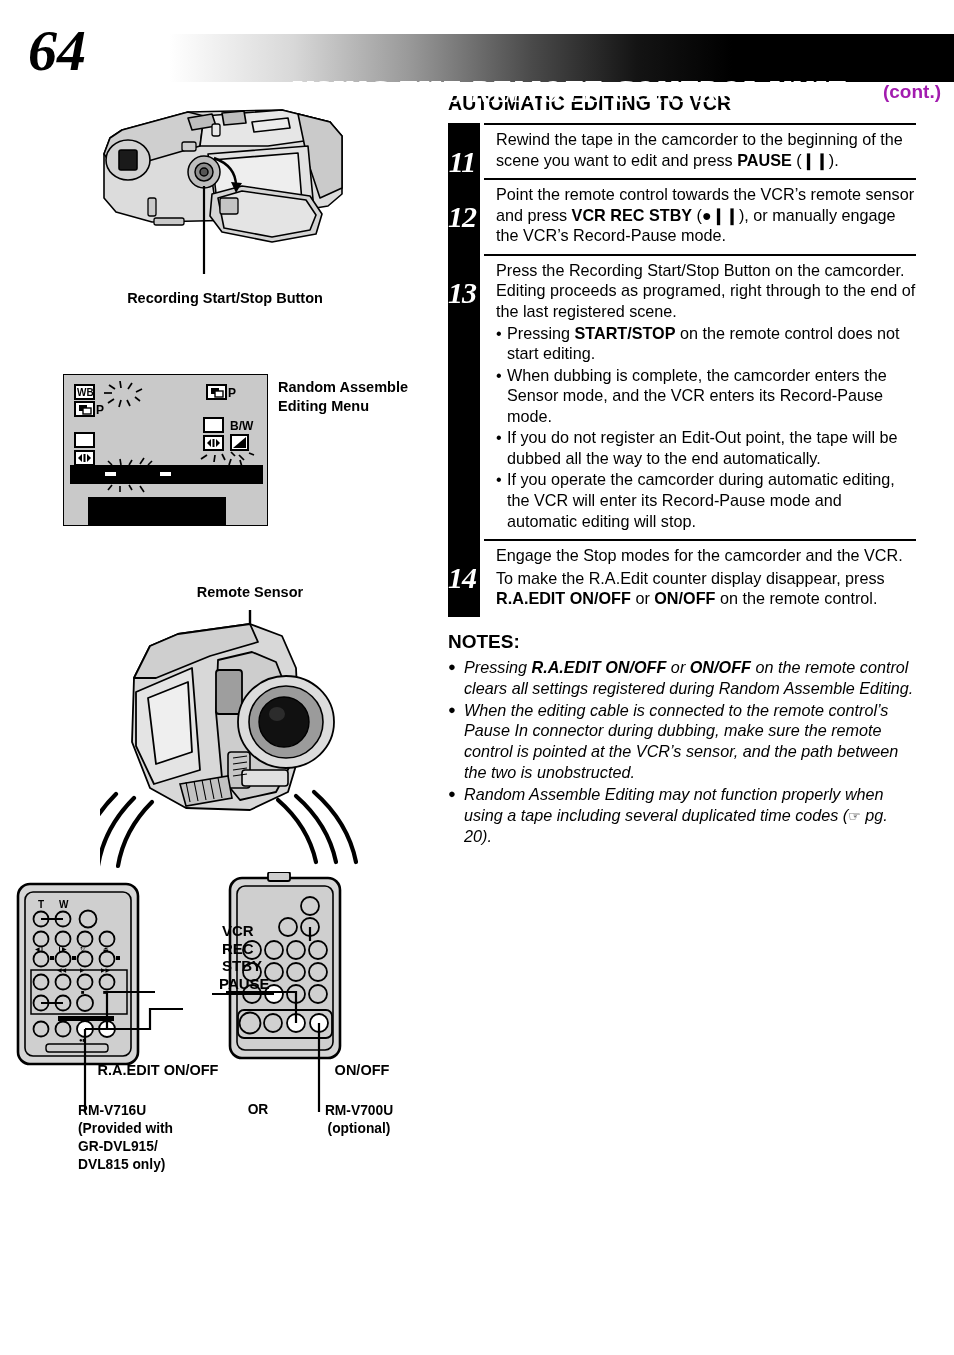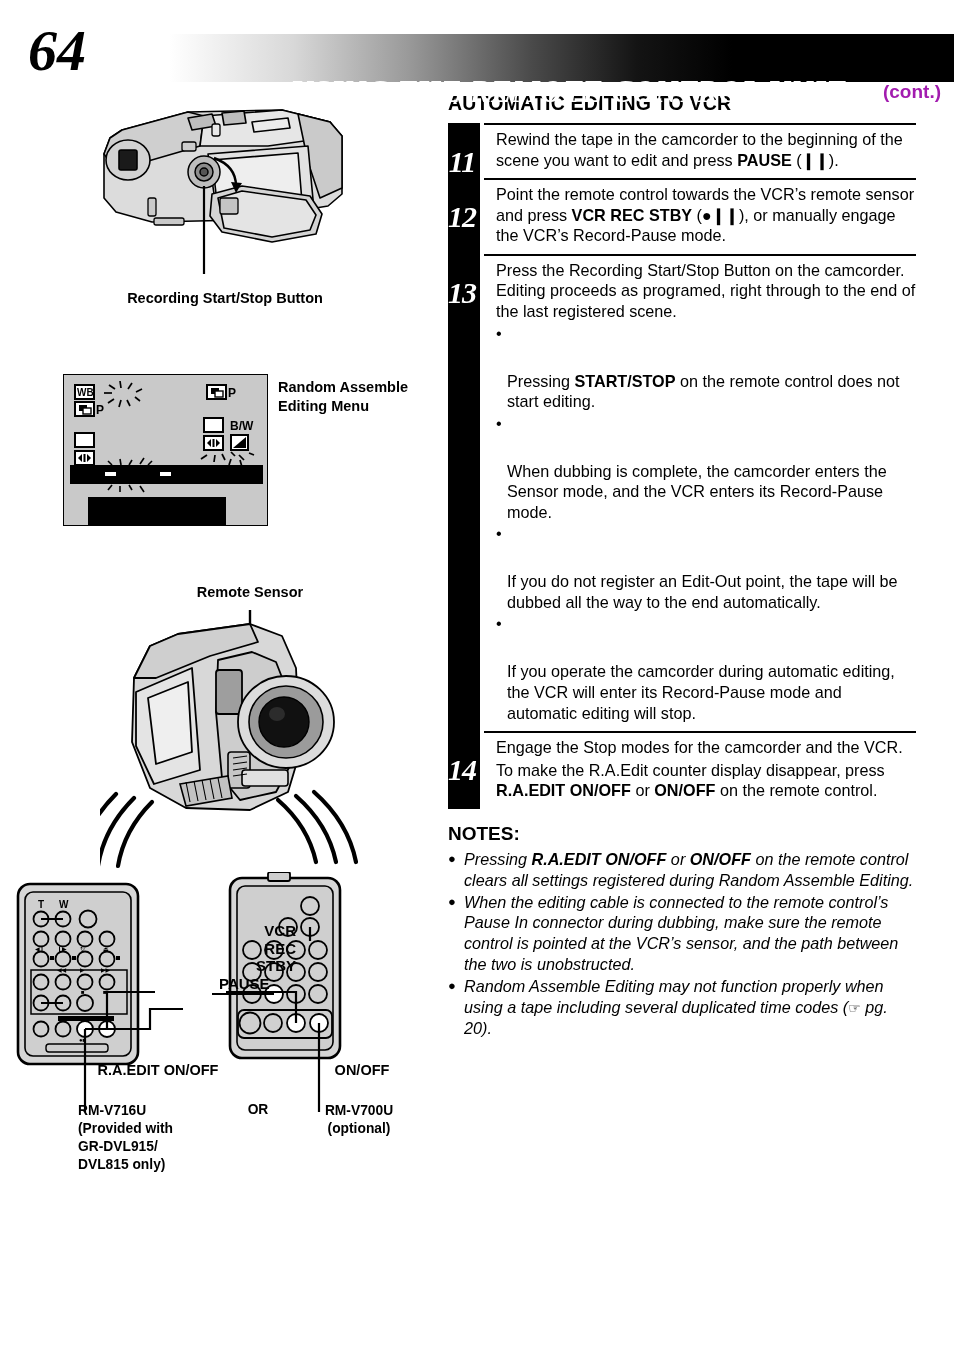--- a/index.html
+++ b/index.html
@@ -67,21 +67,21 @@
   .caption-sensor {
     position: absolute; left: 120px; top: 492px; width: 260px;
     text-align: center; font-weight: 700; font-size: 14.5px;
   }
   .fig-cam2 { position: absolute; left: 100px; top: 510px; width: 300px; height: 300px; }
 
   .remotes { position: absolute; left: 0; top: 780px; width: 440px; height: 300px; }
 
   .lbl-vcr {
     position: absolute; left: 222px; top: 830px;
-    font-weight: 700; font-size: 15px; line-height: 1.18; text-align: right;
+    font-weight: 700; font-size: 15px; line-height: 1.18; text-align: left;
     width: 74px;
   }
   .lbl-pause {
     position: absolute; left: 219px; top: 883px;
     font-weight: 700; font-size: 15px;
   }
   .lbl-raedit {
     position: absolute; left: 88px; top: 970px; width: 140px;
     text-align: center; font-weight: 700; font-size: 14.5px;
   }
@@ -129,21 +129,21 @@
   }
   .step-body p {
     margin: 0; font-size: 16.2px; line-height: 1.27;
     font-family: "Liberation Sans", sans-serif;
   }
   .step-body p.tight { margin-top: 2px; }
   .bul {
     display: flex; font-size: 16.2px; line-height: 1.27; margin-top: 1px;
   }
   .bul .dot { flex: 0 0 11px; }
-  .bul .txt { flex: 1; margin-top: 48px; }
+  .bul .txt { flex: 1; }
 
   .notes-title { font-weight: 700; font-size: 19px; margin: 14px 0 4px 2px; }
   .note {
     display: flex; font-style: italic; font-size: 16.2px;
     line-height: 1.29; margin: 0 0 1px 2px;
   }
   .note .dot {
     flex: 0 0 16px; font-style: normal; font-size: 13px; padding-top: 2px;
   }
   .note .txt { flex: 1; }

